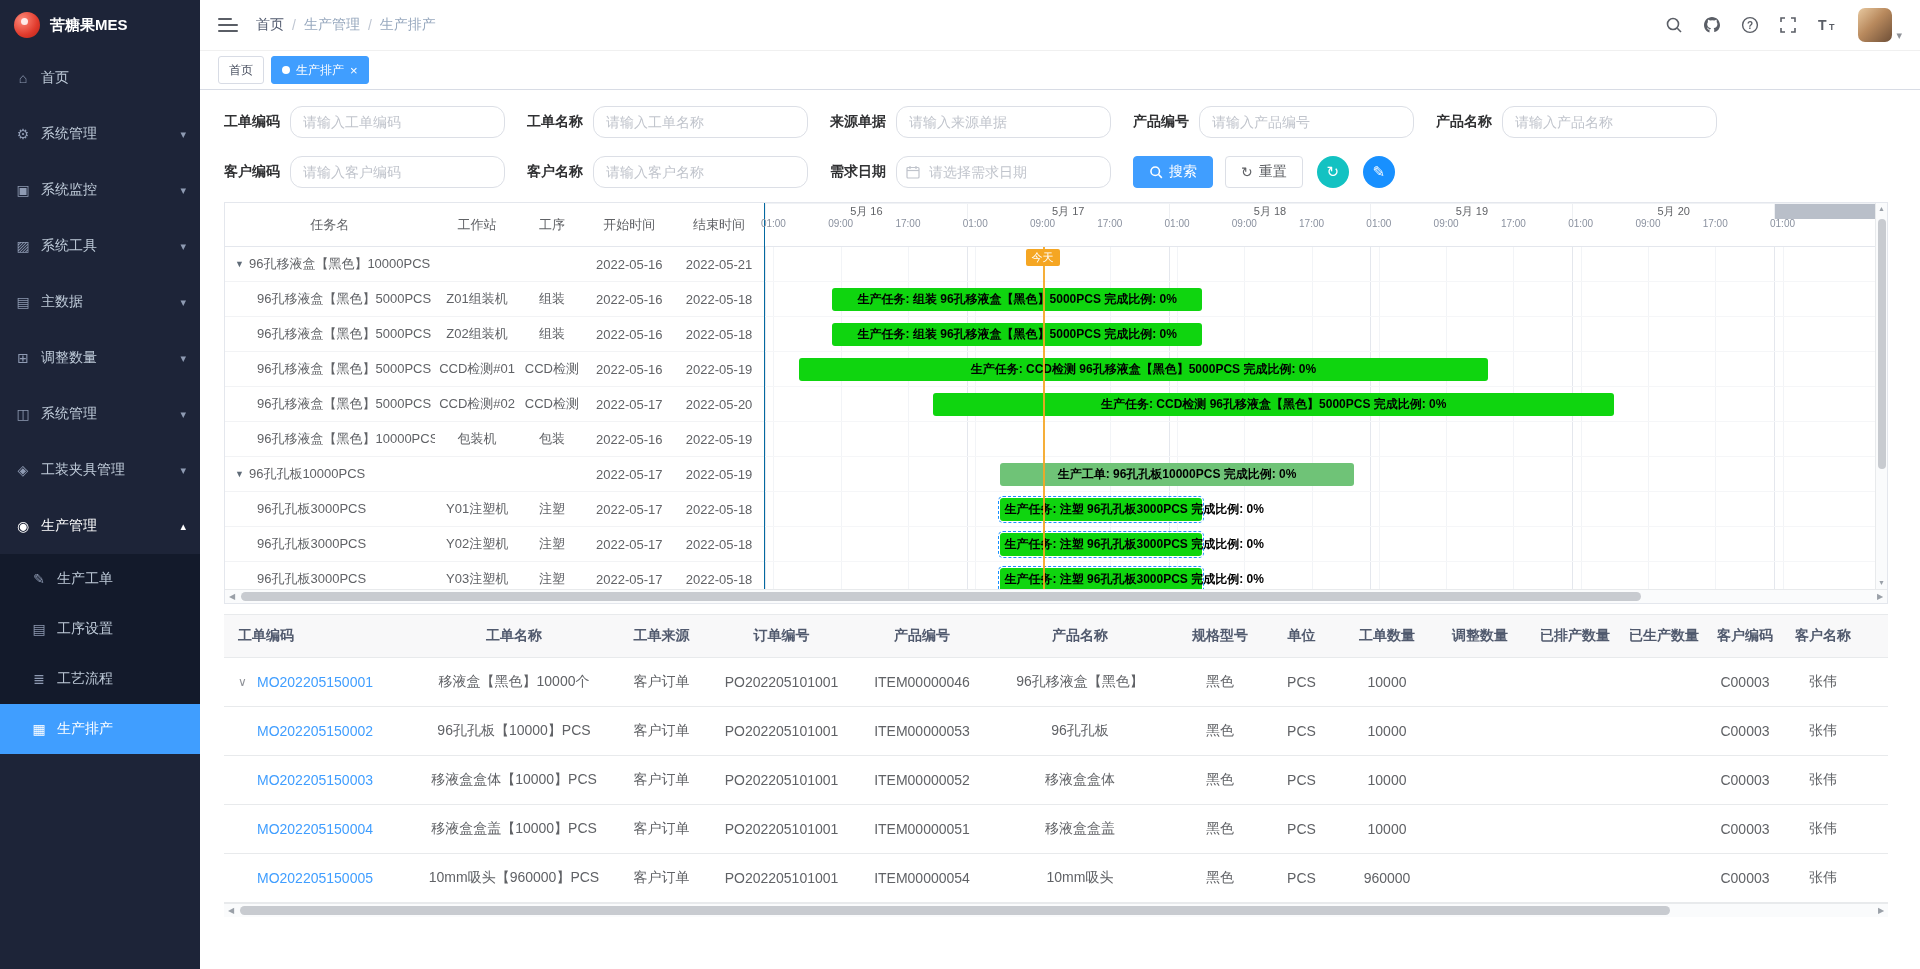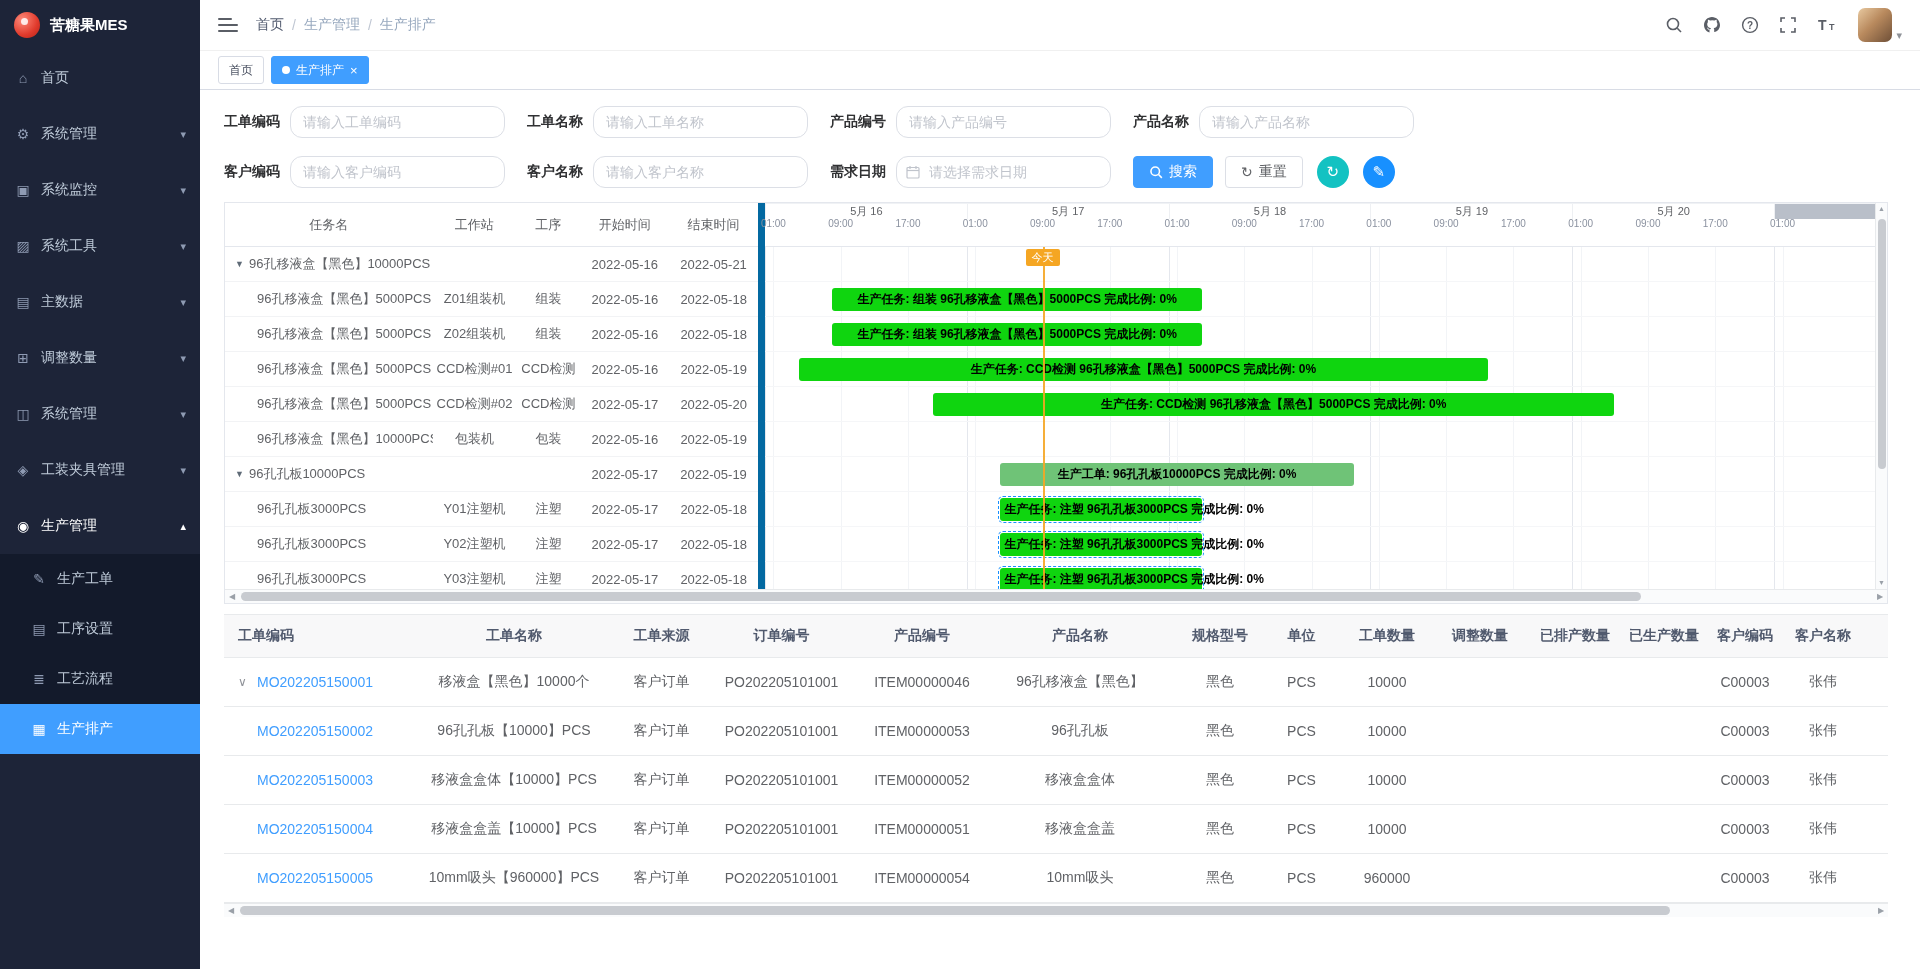--- a/index.html
+++ b/index.html
@@ -71,21 +71,21 @@
   .btn-primary{background:#409eff;border-color:#409eff;color:#fff}
   .btn-plain{background:#fff;border-color:#dcdfe6;color:#606266;margin-left:12px}
   .btn-circle{width:32px;height:32px;border-radius:50%;color:#fff;display:flex;align-items:center;justify-content:center;
     margin-left:14px;cursor:pointer;font-size:15px;border:none}
   .btn-circle.teal{background:#13c2c2}
   .btn-circle.blue{background:#1890ff}
 
   
   .gantt-panel{margin:0 24px;width:1664px;height:402px;border:1px solid #e4e7ed;display:flex;flex-direction:column;background:#fff}
   .gantt-body{display:flex;flex:1;min-height:0}
-  .gantt-left{width:540px;flex-shrink:0;border-right:7px solid #0369a1;display:flex;flex-direction:column;min-height:0}
+  .gantt-left{width:540px;flex-shrink:0;border-right:1px solid #0369a1;display:flex;flex-direction:column;min-height:0}
   .gl-header{height:44px;display:flex;align-items:center;border-bottom:1px solid #e4e7ed;color:#606266;font-size:13px}
   .gl-header .c{text-align:center}
   .c-task{width:210px}.c-station{width:85px}.c-proc{width:65px}.c-start{width:90px}.c-end{width:90px}
   .gl-rows{flex:1;overflow:hidden}
   .gl-row{height:35px;display:flex;align-items:center;border-bottom:1px solid #f2f3f5;font-size:13px;color:#606266;cursor:pointer}
   .gl-row .c{white-space:nowrap;overflow:hidden;text-align:center}
   .gl-row .c-task{text-align:left;padding-left:10px;display:flex;align-items:center;gap:5px}
   .gl-row.child .c-task{padding-left:32px}
   .tree-caret{font-size:9px;color:#5f6b77;cursor:pointer;flex-shrink:0}
   .task-name{overflow:hidden;white-space:nowrap}
@@ -275,20 +275,24 @@
 
       <div class="filter-panel">
         <div class="filter-row">
             <div class="field">
               <span class="field-label">工单编码</span>
               <input class="el-input" placeholder="请输入工单编码" style="">
             </div>
             <div class="field">
               <span class="field-label">工单名称</span>
               <input class="el-input" placeholder="请输入工单名称" style="">
+            </div>
+            <div class="field">
+              <span class="field-label">来源单据</span>
+              <input class="el-input" placeholder="请输入来源单据" style="">
             </div>
             <div class="field">
               <span class="field-label">产品编号</span>
               <input class="el-input" placeholder="请输入产品编号" style="">
             </div>
             <div class="field">
               <span class="field-label">产品名称</span>
               <input class="el-input" placeholder="请输入产品名称" style="">
             </div>
           </div>

